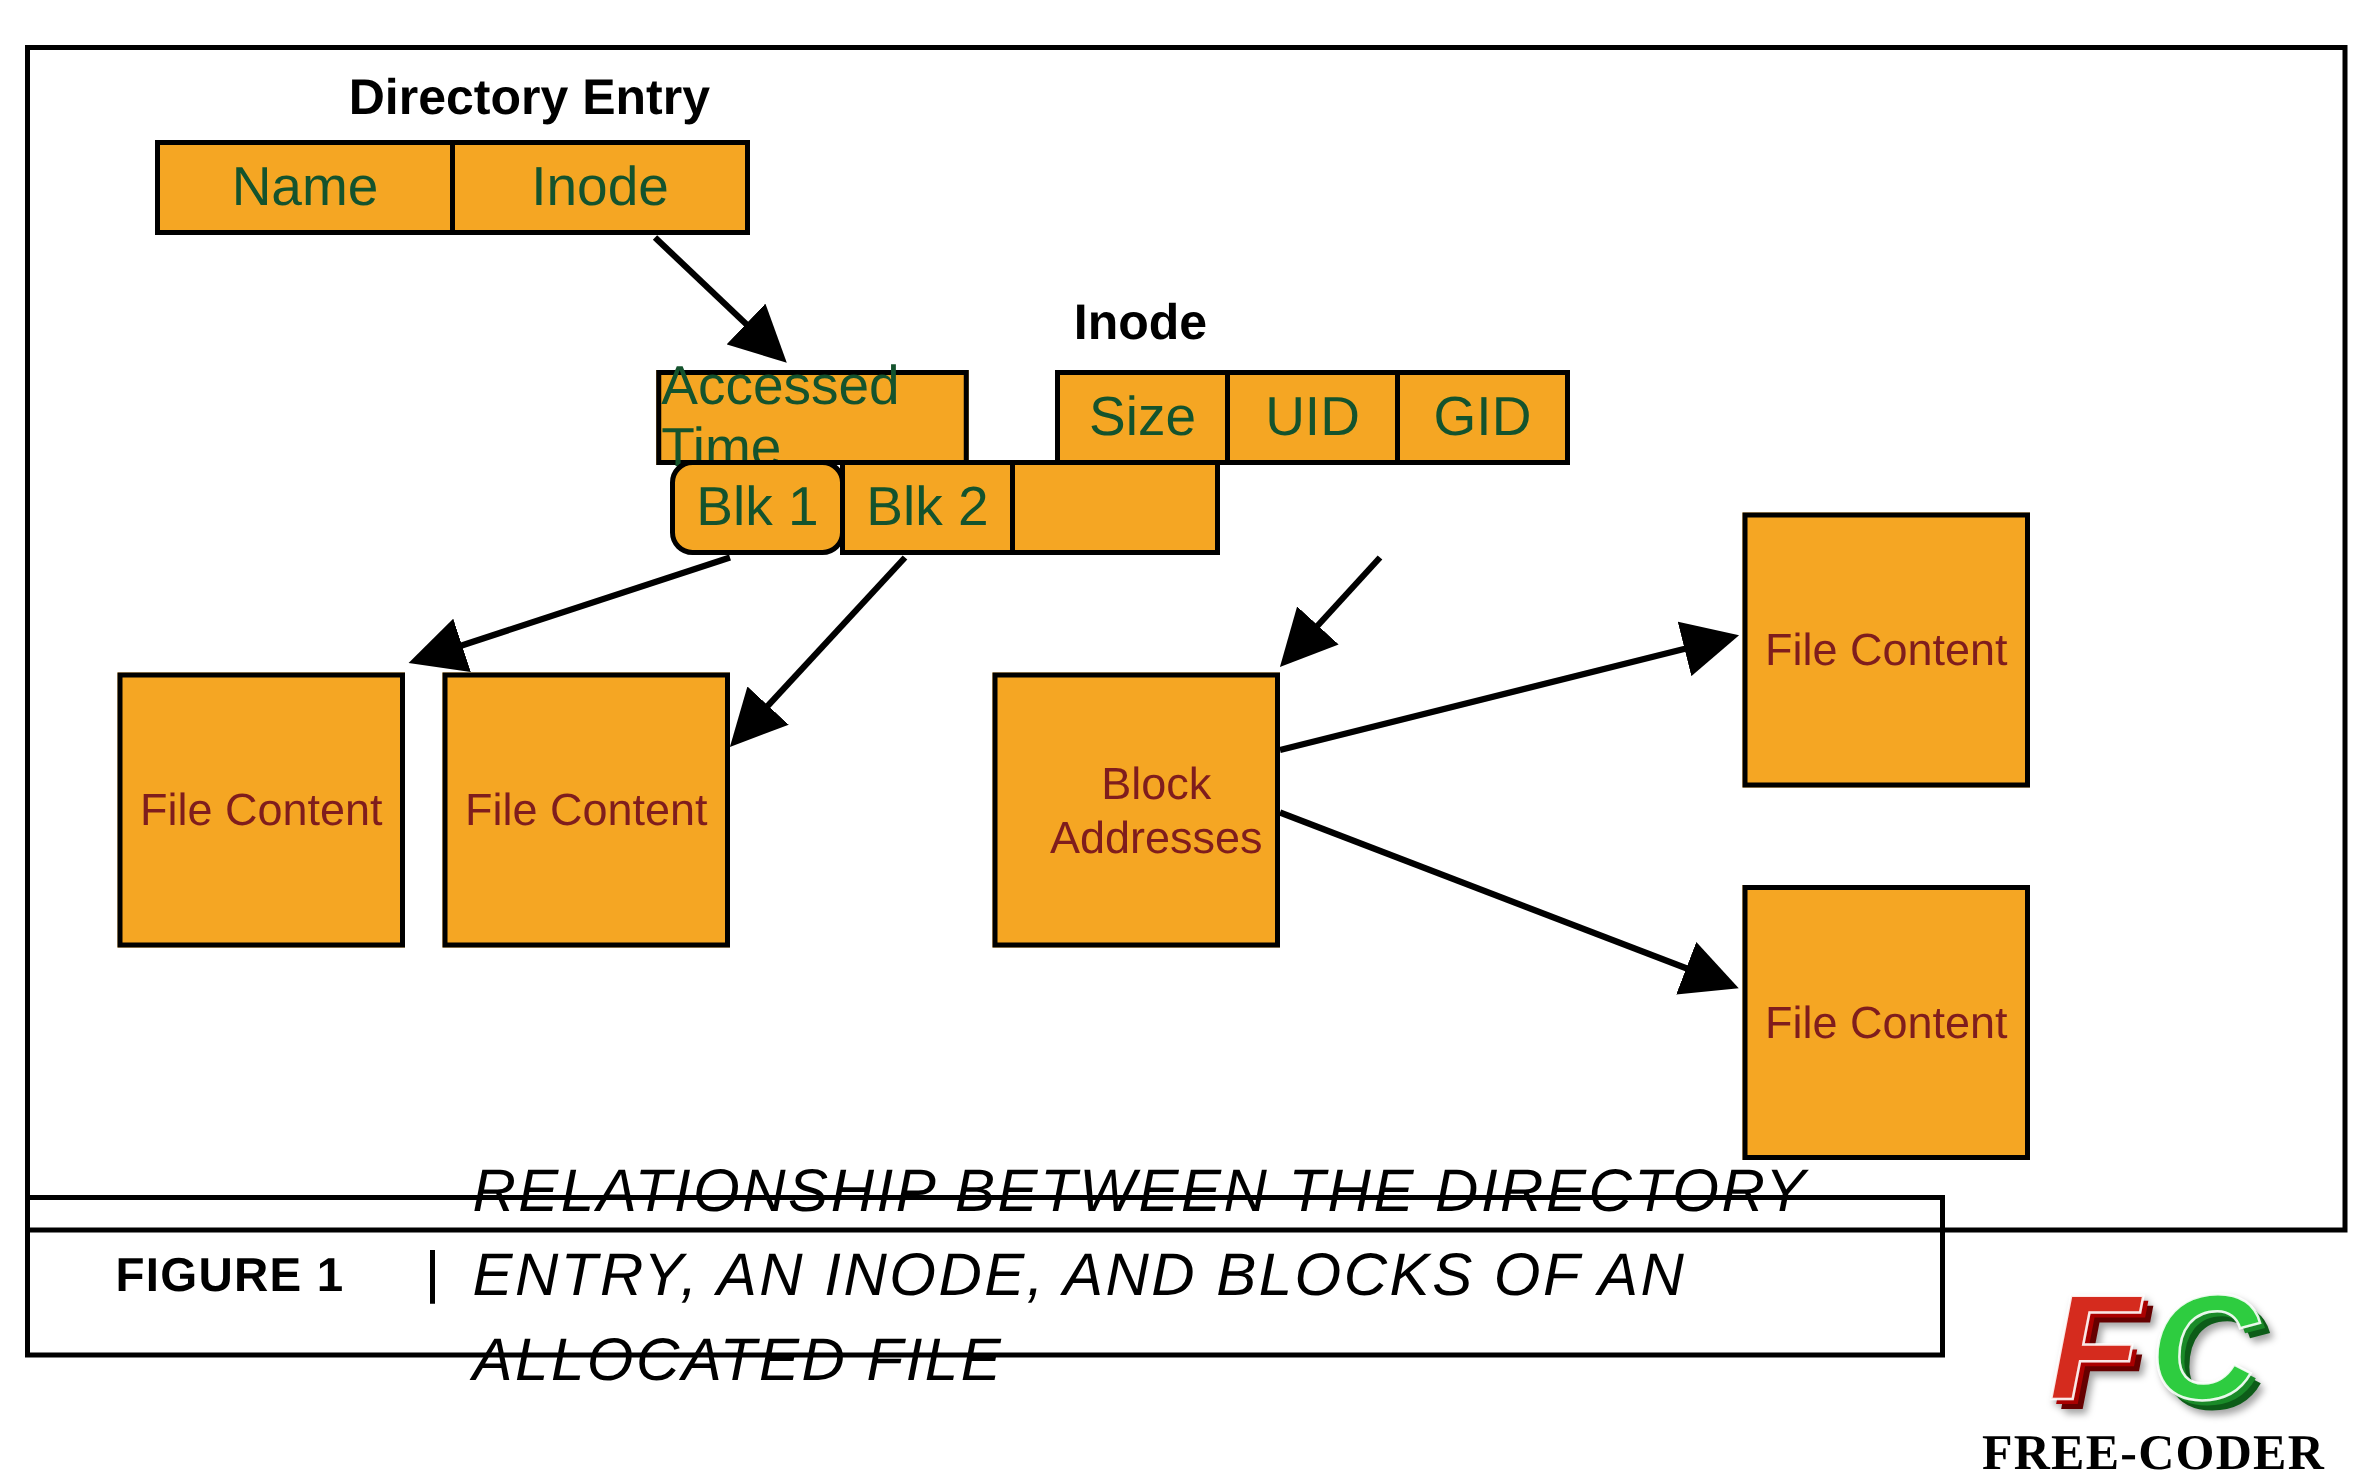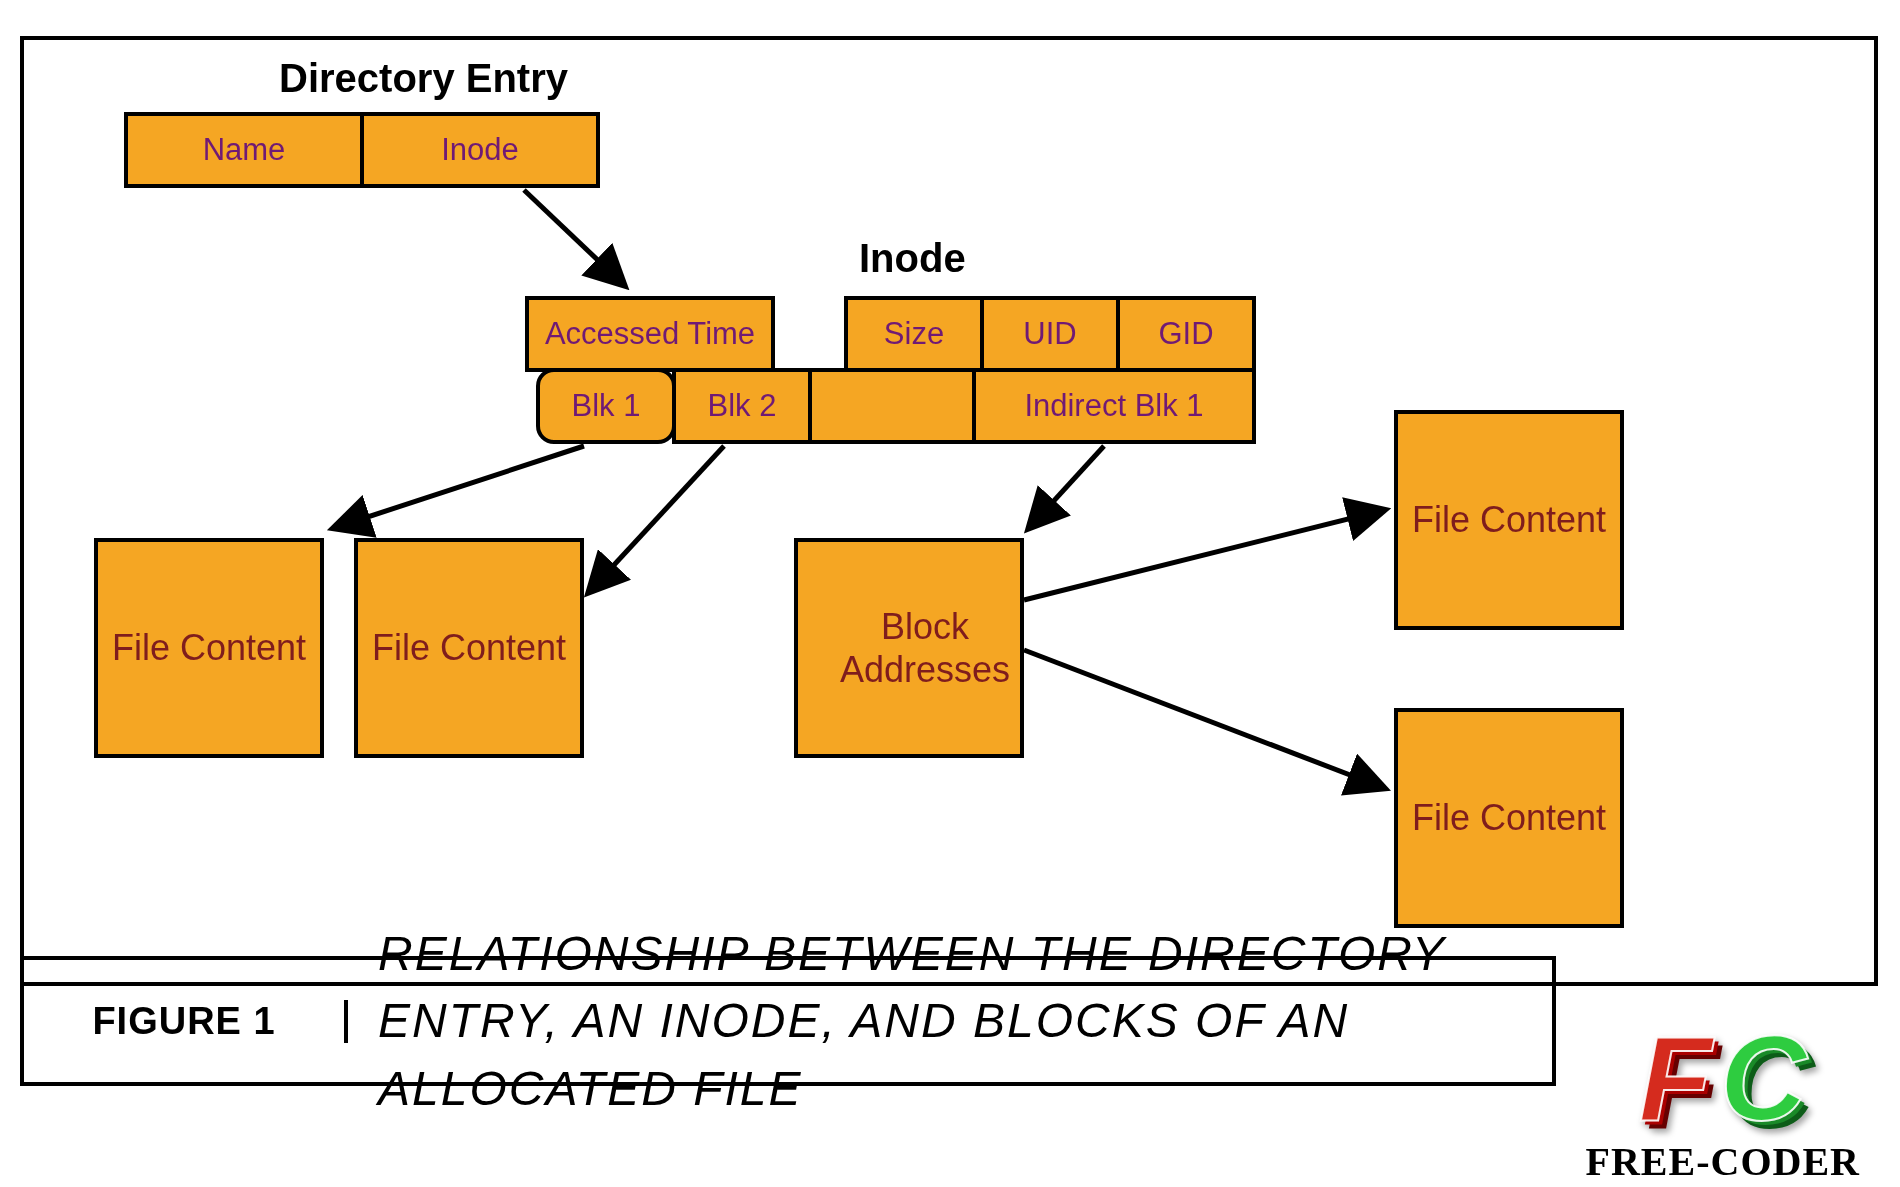--- a/index.html
+++ b/index.html
@@ -61,22 +61,22 @@
     font-weight: 700;
   }
   .cell {
     position: absolute;
     background: #f5a623;
     border: 4px solid #000;
     box-sizing: border-box;
     display: flex;
     align-items: center;
     justify-content: center;
-    color: #701a75;
-    font-size: 31px;
+    color: #14532d;
+    font-size: 44px;
   }
   .block {
     position: absolute;
     background: #f5a623;
     border: 4px solid #000;
     box-sizing: border-box;
     display: flex;
     align-items: center;
     justify-content: center;
     color: #7f1d1d;
@@ -136,21 +136,20 @@
   <div class="cell" style="left:336px; top:72px; width:240px; height:76px;">Inode</div>
 
   <div class="cell" style="left:501px; top:256px; width:250px; height:76px;">Accessed Time</div>
   <div class="cell" style="left:820px; top:256px; width:140px; height:76px;">Size</div>
   <div class="cell" style="left:956px; top:256px; width:140px; height:76px;">UID</div>
   <div class="cell" style="left:1092px; top:256px; width:140px; height:76px;">GID</div>
 
   <div class="cell" style="left:512px; top:328px; width:140px; height:76px;border-radius:18px;">Blk 1</div>
   <div class="cell" style="left:648px; top:328px; width:140px; height:76px;">Blk 2</div>
   <div class="cell" style="left:784px; top:328px; width:168px; height:76px;"></div>
-  <div class="cell" style="left:948px; top:328px; width:284px; height:76px;">Indirect Blk 1</div>
 
   <div class="block" style="left:70px;  top:498px; width:230px; height:220px;">
       <span>File Content</span>
     </div>
   <div class="block" style="left:330px; top:498px; width:230px; height:220px;">
       <span>File Content</span>
     </div>
   <div class="block" style="left:770px; top:498px; width:230px; height:220px;padding-left:40px;">
       <span>Block Addresses</span>
     </div>

